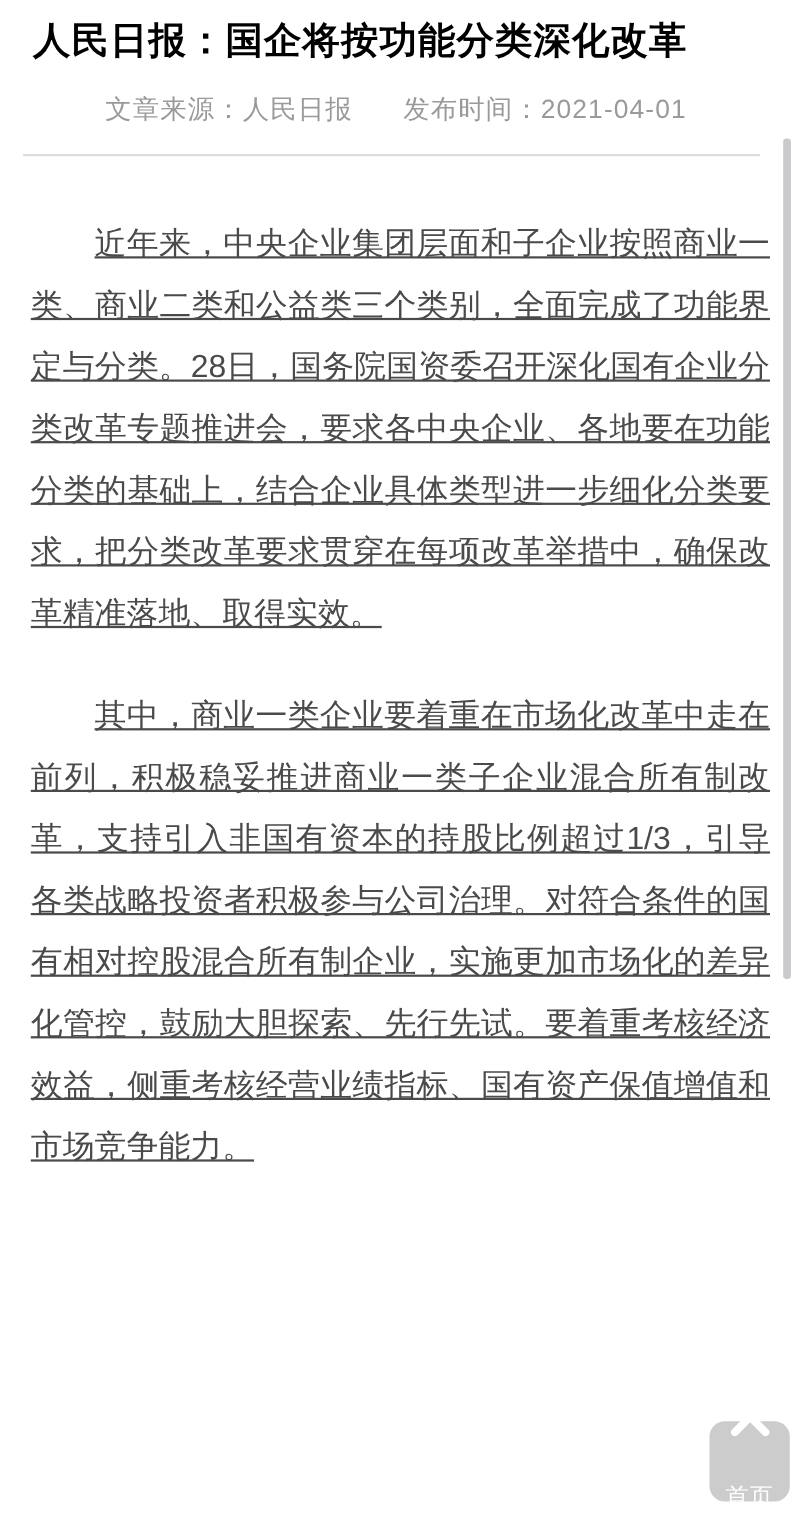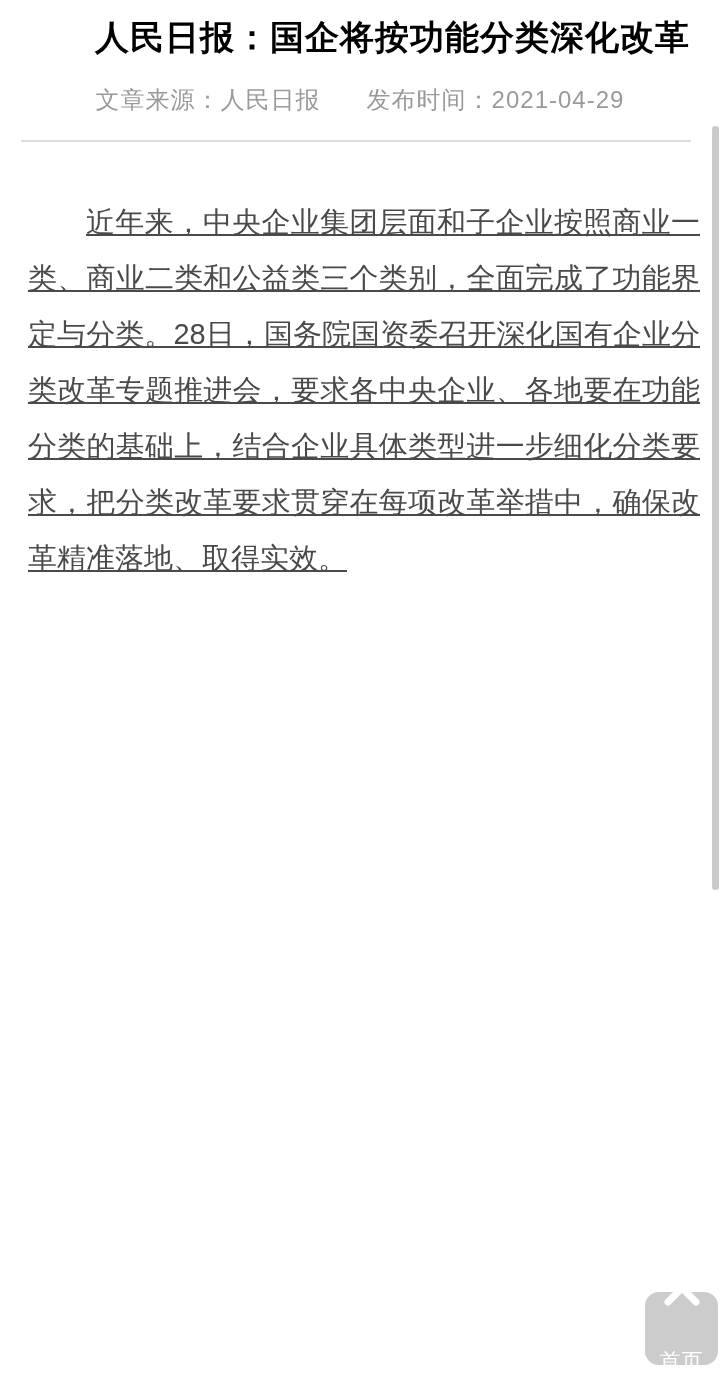--- a/index.html
+++ b/index.html
@@ -12,21 +12,21 @@
     position: relative;
     font-family: "Liberation Sans", sans-serif;
   }
   .page-title {
     margin: 0 30px;
     padding-top: 16px;
     font-size: 34px;
     line-height: 42px;
     font-weight: bold;
     color: #000000;
-    text-align: right;
+    text-align: left;
     letter-spacing: 1px;
   }
   .meta-row {
     margin-top: 27px;
     display: flex;
     justify-content: center;
     gap: 46px;
     font-size: 24px;
     line-height: 30px;
     color: #9a9a9a;
@@ -86,27 +86,28 @@
     letter-spacing: 1px;
   }
 </style>
 </head>
 <body>
 
 <h1 class="page-title">人民日报：国企将按功能分类深化改革</h1>
 
 <div class="meta-row">
   <span>文章来源：人民日报</span>
-  <span>发布时间：2021-04-29</span>
+  <span>发布时间：2021-04-01</span>
 </div>
 
 <div class="divider"></div>
 
 <div class="article">
   <p>近年来，中央企业集团层面和子企业按照商业一类、商业二类和公益类三个类别，全面完成了功能界定与分类。28日，国务院国资委召开深化国有企业分类改革专题推进会，要求各中央企业、各地要在功能分类的基础上，结合企业具体类型进一步细化分类要求，把分类改革要求贯穿在每项改革举措中，确保改革精准落地、取得实效。</p>
+  <p>其中，商业一类企业要着重在市场化改革中走在前列，积极稳妥推进商业一类子企业混合所有制改革，支持引入非国有资本的持股比例超过1/3，引导各类战略投资者积极参与公司治理。对符合条件的国有相对控股混合所有制企业，实施更加市场化的差异化管控，鼓励大胆探索、先行先试。要着重考核经济效益，侧重考核经营业绩指标、国有资产保值增值和市场竞争能力。</p>
 </div>
 
 <div class="scrollbar-thumb"></div>
 
 <button class="home-btn">
   <span class="icon-wrap">
     <svg width="36" height="22" viewBox="0 0 36 22" aria-hidden="true">
       <polyline points="4,18 18,4 32,18" fill="none" stroke="#ffffff" stroke-width="7" stroke-linecap="round" stroke-linejoin="round"></polyline>
     </svg>
   </span>

